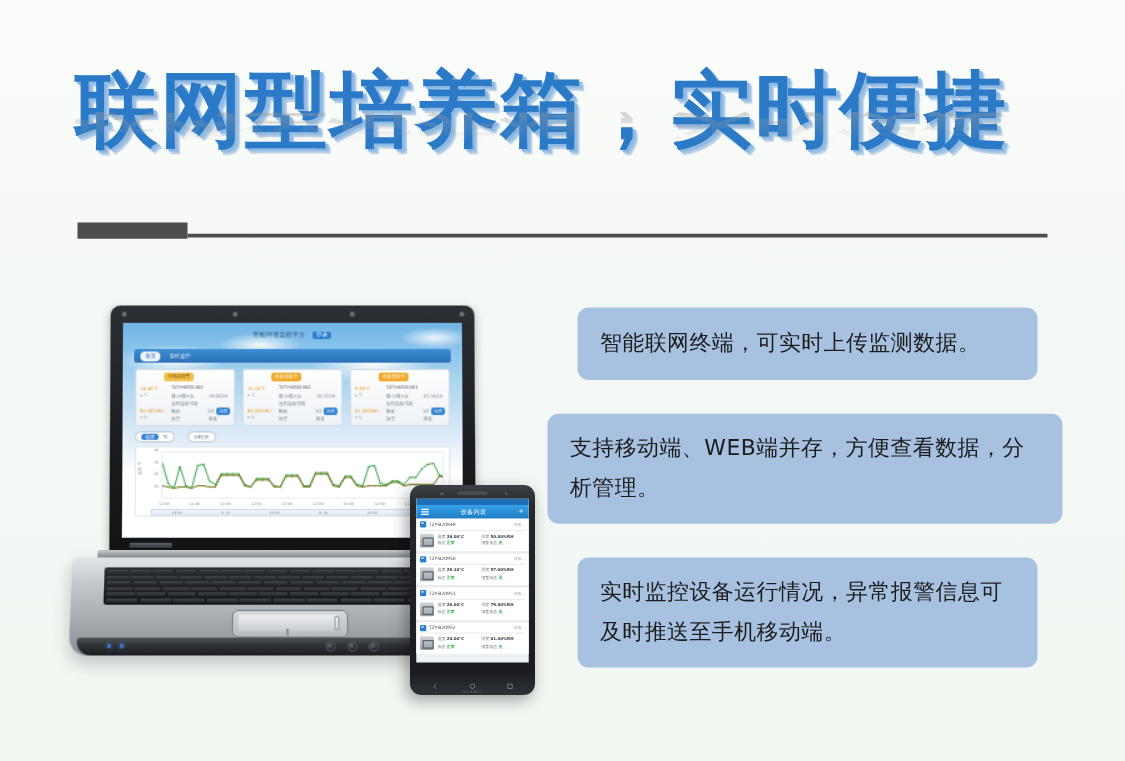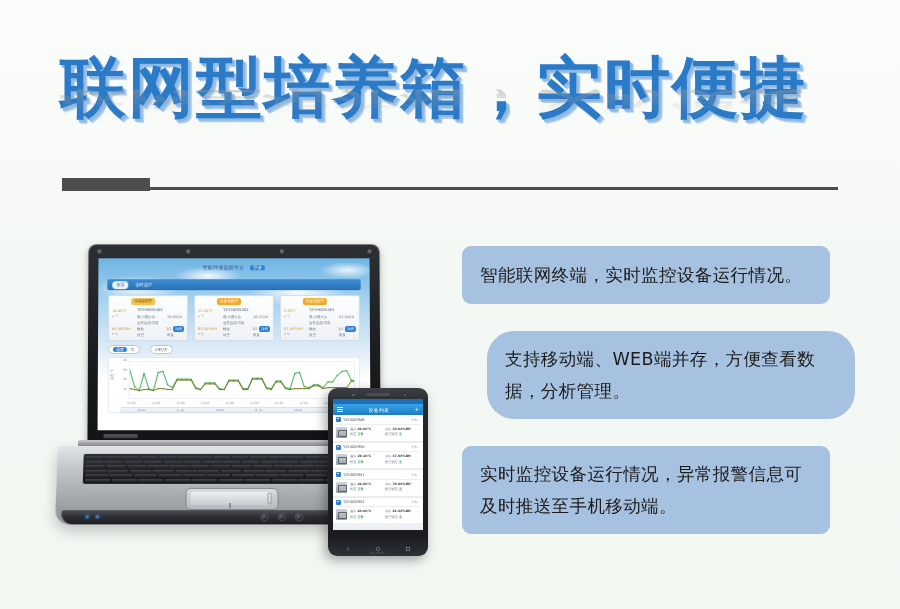--- a/index.html
+++ b/index.html
@@ -96,21 +96,21 @@
     box-sizing: border-box;
     padding: 0 18px;
     display: flex;
     align-items: center;
     color: #1c1c1c;
     font-size: 17.5px;
     line-height: 32px;
     letter-spacing: 0.4px;
   }
   #feature-1 { left: 462px; top: 246px; width: 368px; height: 58px; }
-  #feature-2 { left: 487px; top: 331px; width: 368px; height: 88px; border-radius: 27px; }
+  #feature-2 { left: 438px; top: 331px; width: 412px; height: 88px; }
   #feature-3 { left: 462px; top: 446px; width: 368px; height: 88px; justify-content: flex-end; }
 
   
   .laptop {
     position: absolute;
     left: 58px;
     top: 244px;
     width: 346px;
     height: 308px;
   }
@@ -634,21 +634,21 @@
     <div class="title-main">联网型培养箱，实时便捷</div>
     <div class="title-reflection">联网型培养箱，实时便捷</div>
   </div>
 
   <div class="divider">
     <div class="block"></div>
     <div class="rule"></div>
   </div>
 
   <div class="feature-box" id="feature-1">
-    <span>智能联网终端，实时监控设备运行情况。</span>
+    <span>智能联网终端，可实时上传监测数据。</span>
   </div>
   <div class="feature-box" id="feature-2">
     <span>支持移动端、WEB端并存，方便查看数据，分析管理。</span>
   </div>
   <div class="feature-box" id="feature-3">
     <span>实时监控设备运行情况，异常报警信息可及时推送至手机移动端。</span>
   </div>
 
   <div class="laptop">
 

